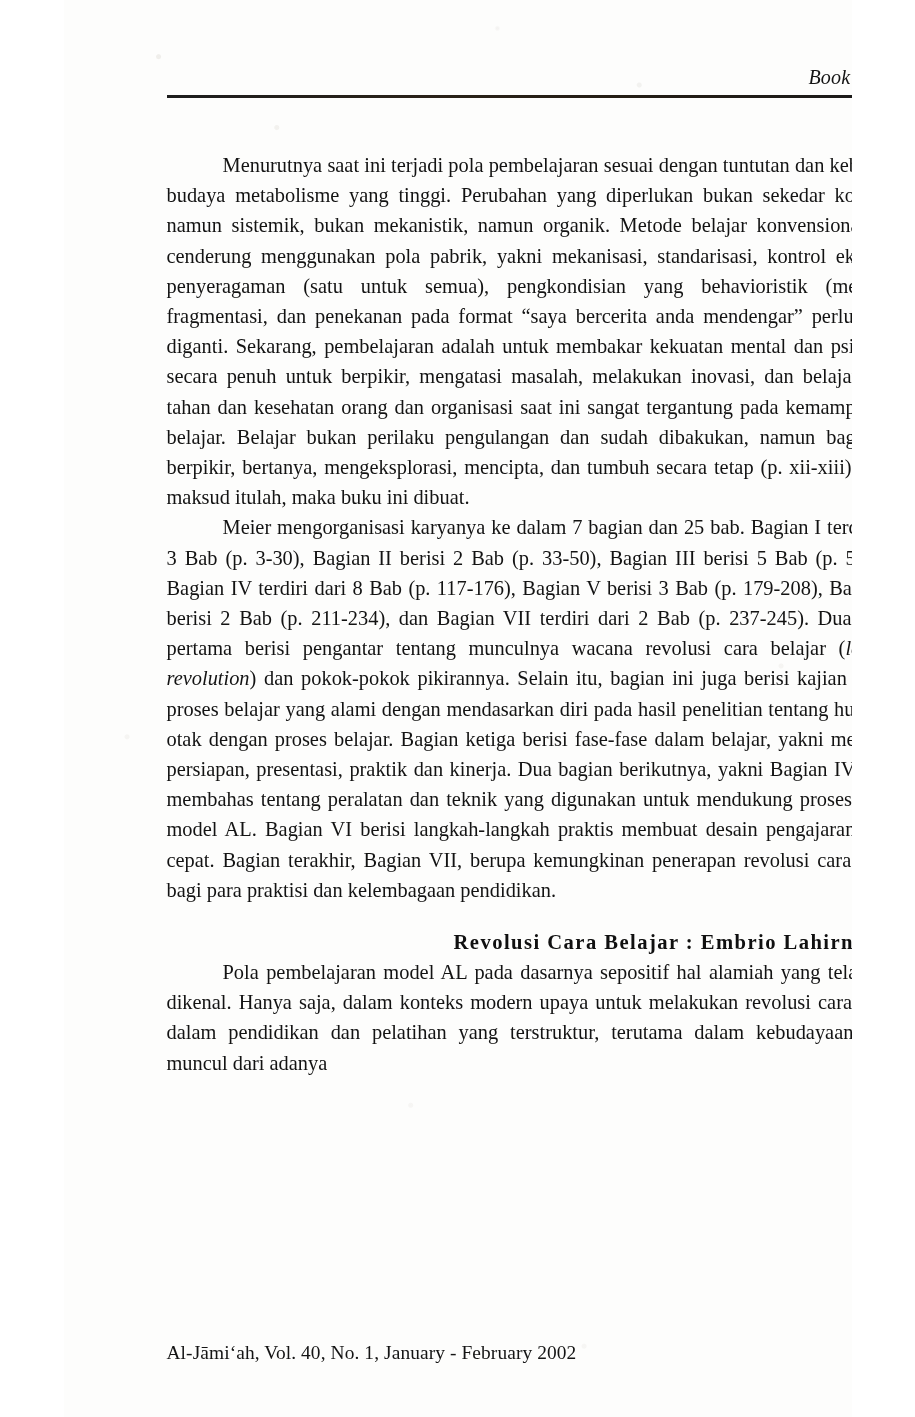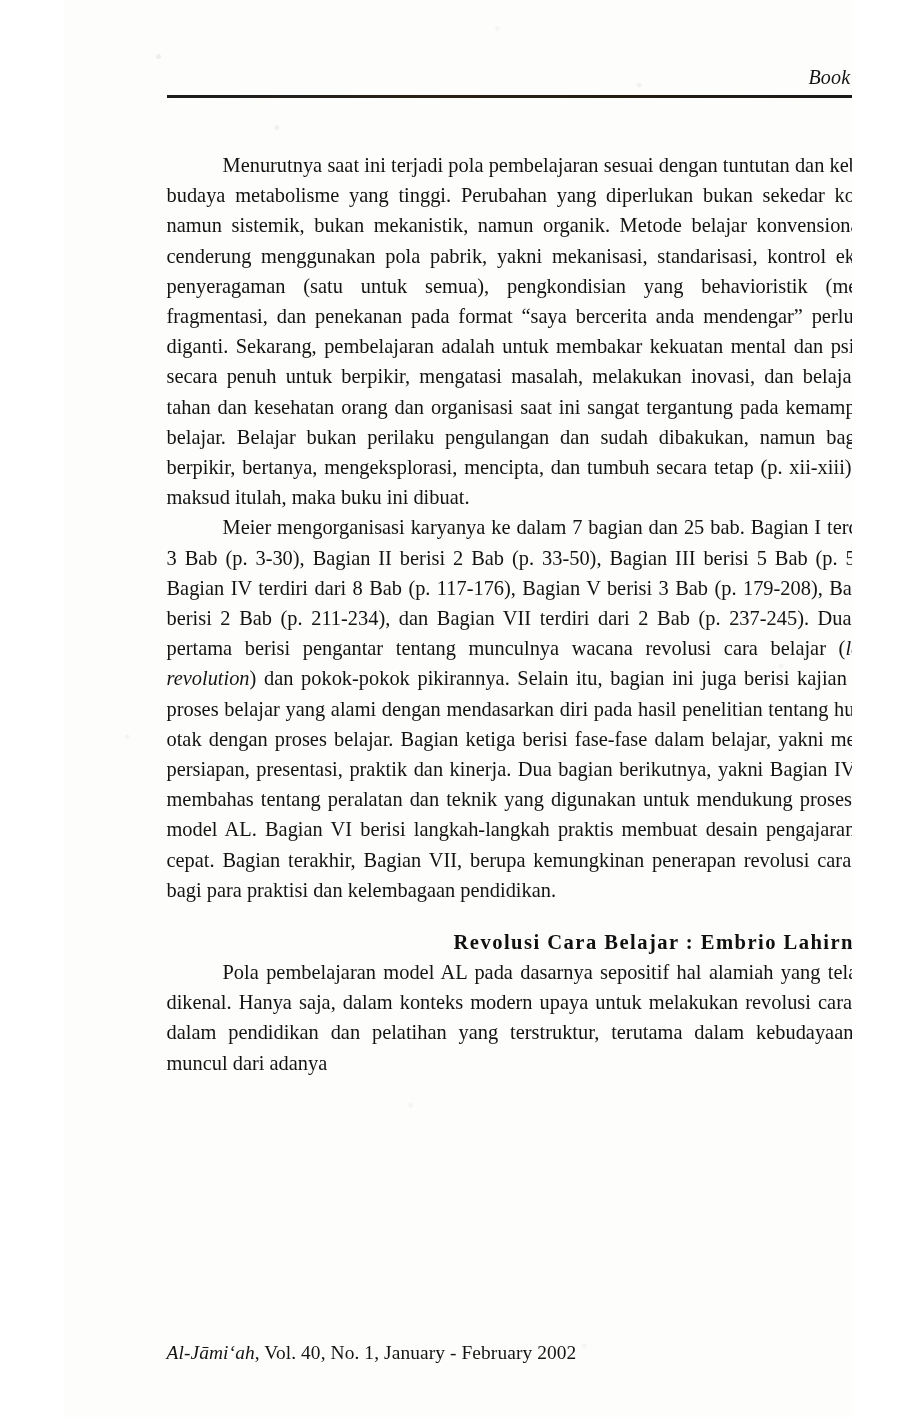--- a/index.html
+++ b/index.html
@@ -115,21 +115,20 @@
   }
 
   .footer-citation {
     font-size: 19.4px;
     letter-spacing: .1px;
     color: #141414;
     white-space: nowrap;
   }
 
   .footer-citation .journal-title {
-    font-style: italic;
   }
 
   .page-number {
     font-size: 21px;
     color: #121212;
     font-weight: bold;
   }
 </style>
 </head>
 <body>

